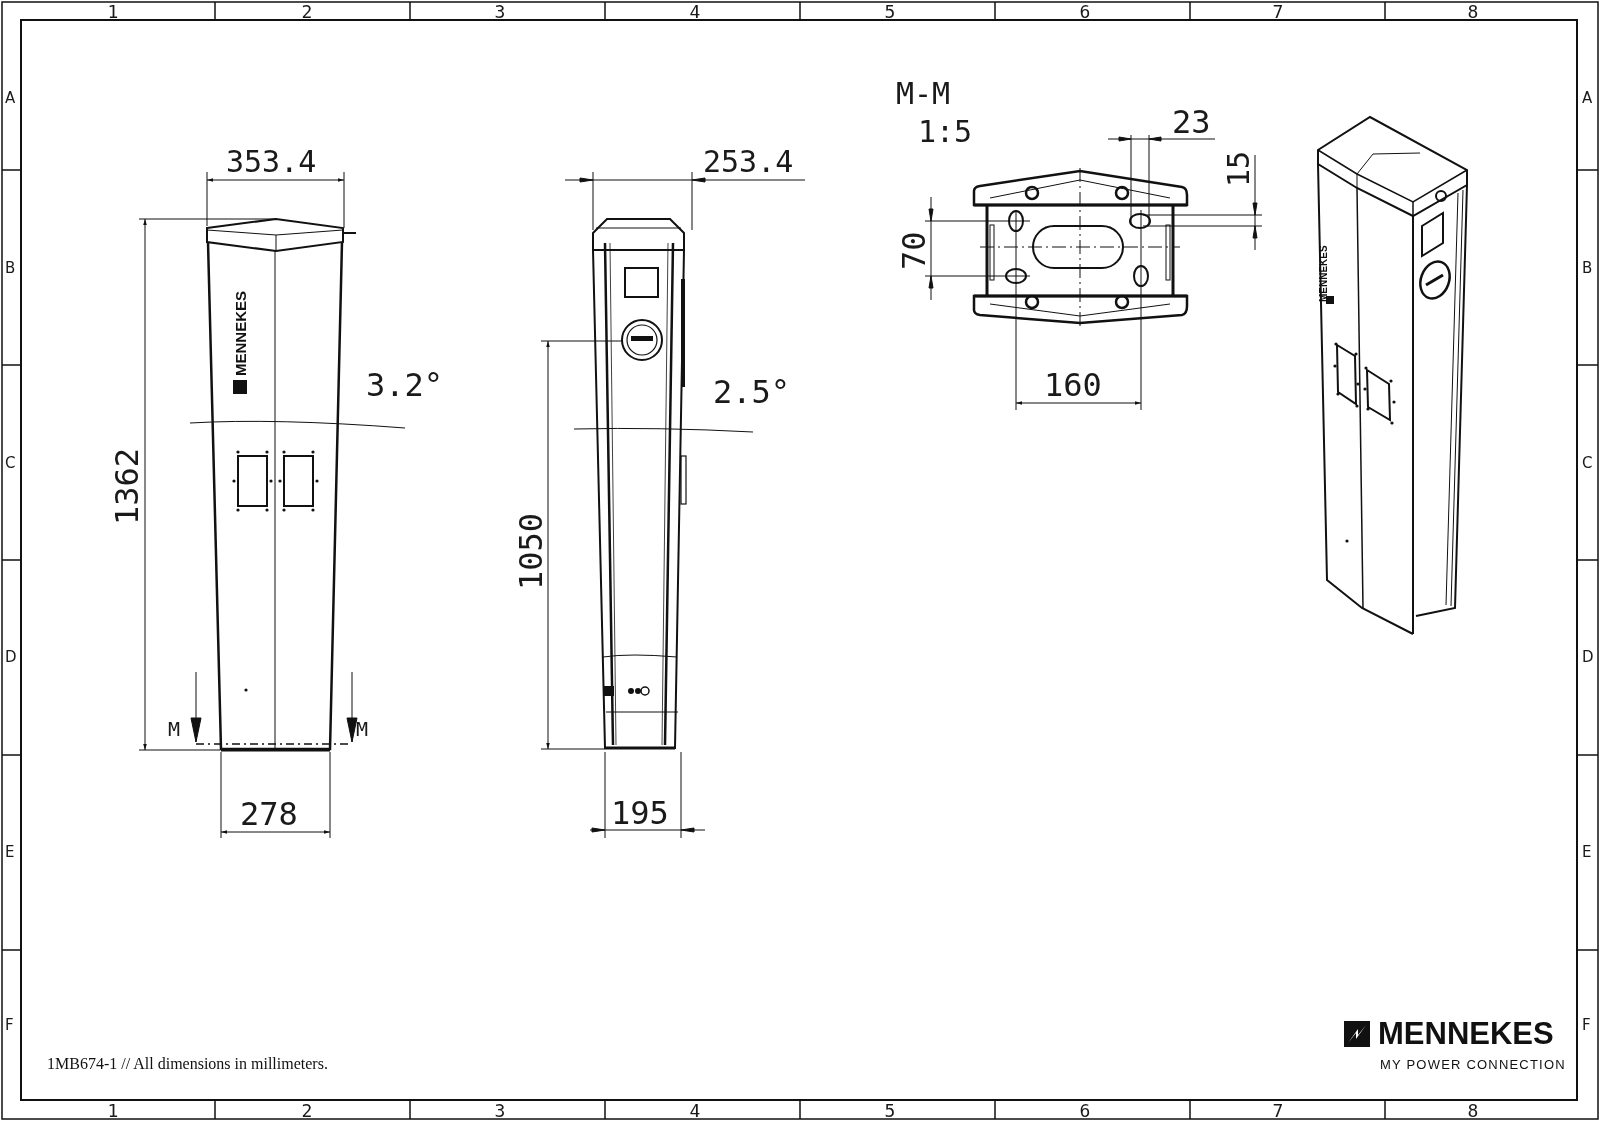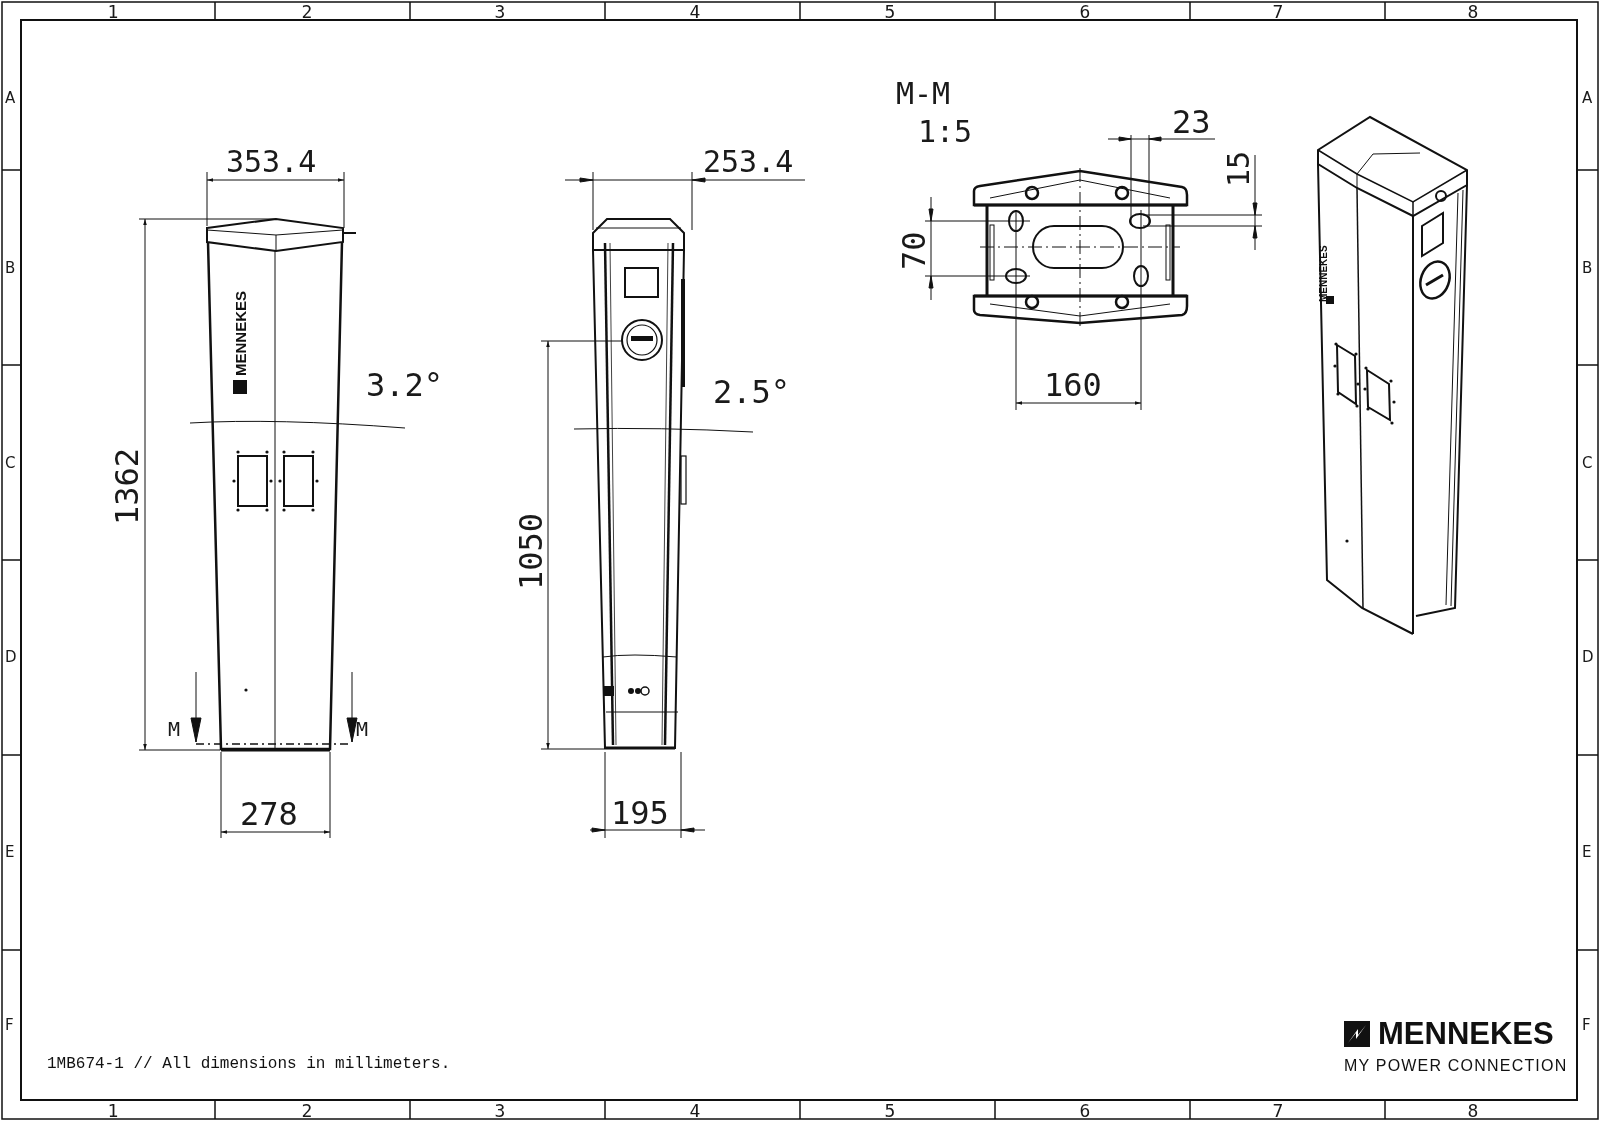--- a/index.html
+++ b/index.html
@@ -1,26 +1,26 @@
 <!DOCTYPE html>
 <html><head>
 <meta charset="utf-8">
 <style>
   html, body { margin: 0; padding: 0; background: #ffffff; }
   body { width: 1600px; height: 1121px; position: relative; overflow: hidden; font-family: "DejaVu Sans", sans-serif; }
   #sheet { position: absolute; left: 0; top: 0; width: 1600px; height: 1121px; }
   svg text.dim { font-family: "DejaVu Sans Mono", monospace; fill: #1a1a1a; }
   svg text.grid { font-family: "DejaVu Sans Mono", monospace; fill: #1a1a1a; font-size: 18px; }
   svg text.gridl { font-family: "DejaVu Sans", sans-serif; fill: #1a1a1a; font-size: 15px; }
-  .note { position: absolute; left: 47px; top: 1055px; font-family: Liberation Mono, monospace; font-size: 16px; color: #111; }
+  .note { position: absolute; left: 47px; top: 1055px; font-family: Liberation Serif, serif; font-size: 16px; color: #111; }
   .brand { position: absolute; left: 1344px; top: 1018px; width: 212px; }
   .brand-row { display: flex; align-items: center; gap: 8px; }
   .brand-mark { width: 26px; height: 26px; }
   .brand-name { font-family: "Liberation Sans", sans-serif; font-weight: 700; font-size: 31px; letter-spacing: 0px; color: #111; line-height: 1; }
-  .brand-tag { font-family: "Liberation Sans", sans-serif; font-size: 16px; letter-spacing: 1.2px; color: #111; margin-top: 8px; white-space: nowrap; }
+  .brand-tag { font-family: "Liberation Sans", sans-serif; font-size: 13px; letter-spacing: 1.2px; color: #111; margin-top: 8px; white-space: nowrap; margin-left: 36px; }
 </style>
 </head>
 <body>
 
 <div id="sheet">
 <svg width="1600" height="1121" viewBox="0 0 1600 1121" xmlns="http://www.w3.org/2000/svg">
 
   <g stroke="#111" fill="none">
     <rect x="2" y="2" width="1596" height="1117" stroke-width="1.5"></rect>
     <rect x="21" y="20" width="1556" height="1080" stroke-width="2"></rect>

